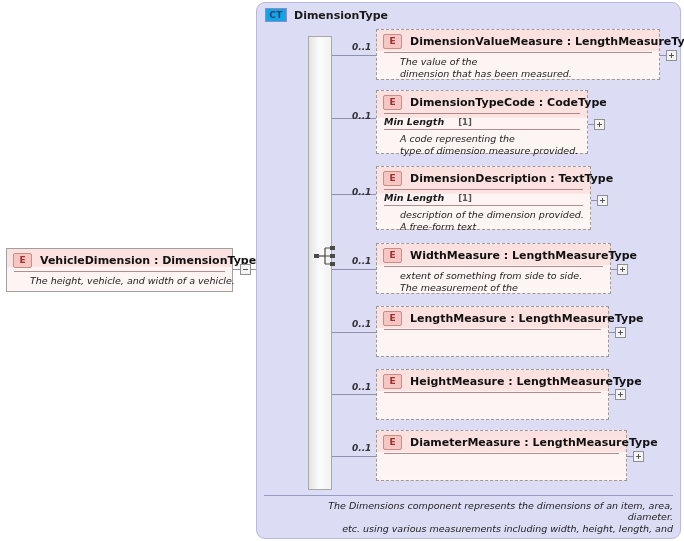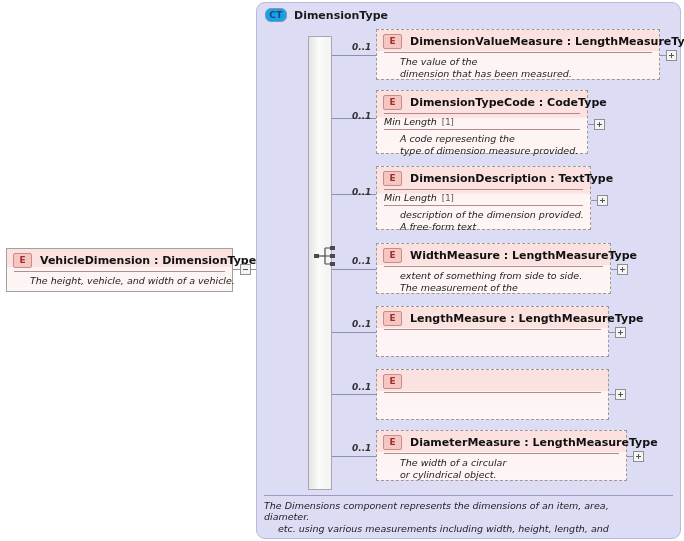--- a/index.html
+++ b/index.html
@@ -45,21 +45,21 @@
     min-width: 22px;
     height: 14px;
     line-height: 12px;
     padding: 0 3px;
     text-align: center;
     font-size: 9px;
     font-weight: bold;
     color: #3a3a6a;
     background: #0ea5e9;
     border: 1px solid #8c8cc0;
-    border-radius: 6px;
+    border-radius: 0;
     letter-spacing: 0.3px;
   }
   .ct-title {
     font-size: 11px;
     font-weight: bold;
     color: #1a1a1a;
     white-space: nowrap;
   }
 
   
@@ -68,21 +68,21 @@
     left: 7px;
     right: 7px;
     bottom: 4px;
     padding-top: 4px;
     border-top: 1px solid #9a9ac4;
     font-size: 9.5px;
     font-style: italic;
     color: #1c1c1c;
     line-height: 11.5px;
   }
-  .ct-doc .ln { display: block; white-space: nowrap; }
+  .ct-doc .ln { display: block; white-space: nowrap; text-align: right; }
   .ct-doc .ln.ind { padding-left: 14px; }
 
   
   .seq-bar {
     position: absolute;
     left: 308px;
     top: 36px;
     width: 24px;
     height: 454px;
     box-sizing: border-box;
@@ -139,26 +139,27 @@
   }
   .el-rule {
     height: 1px;
     background: #9a6a6a;
     margin: 0 7px;
     opacity: .75;
   }
   .el-facet {
     display: flex;
     align-items: center;
-    gap: 5px;
+    gap: 14px;
     padding: 2px 7px 2px 7px;
     font-size: 9.5px;
     font-style: italic;
     color: #1a1a1a;
     white-space: nowrap;
+    font-weight: bold;
   }
   .el-facet .card {
     font-size: 8.5px;
     color: #555;
     font-style: normal;
   }
   .el-doc {
     padding: 3px 7px 4px 23px;
     font-size: 9.5px;
     font-style: italic;
@@ -350,36 +351,33 @@
   </div>
   <div class="line h" style="left:609px; top:332px; width:7px;"></div>
   <div class="toggle plus" style="left:615px; top:327px;"></div>
 
   <div class="line h" style="left:332px; top:394px; width:44px;"></div>
   <div class="occ" style="left:352px; top:382px;">0..1</div>
 
   <div class="el dashed" style="left:376px; top:369px; width:233px; height:51px;">
     <div class="el-head">
       <span class="e-badge">E</span>
+      <span class="el-name">HeightMeasure : LengthMeasureType</span>
     </div>
     <div class="el-rule"></div>
   </div>
   <div class="line h" style="left:609px; top:394px; width:7px;"></div>
   <div class="toggle plus" style="left:615px; top:389px;"></div>
 
   <div class="line h" style="left:332px; top:456px; width:44px;"></div>
   <div class="occ" style="left:352px; top:443px;">0..1</div>
 
   <div class="el dashed" style="left:376px; top:430px; width:251px; height:51px;">
     <div class="el-head">
       <span class="e-badge">E</span>
       <span class="el-name">DiameterMeasure : LengthMeasureType</span>
     </div>
     <div class="el-rule"></div>
-    <div class="el-doc">
-      <span class="ln">The width of a circular</span>
-      <span class="ln">or cylindrical object.</span>
-    </div>
   </div>
   <div class="line h" style="left:627px; top:456px; width:7px;"></div>
   <div class="toggle plus" style="left:633px; top:451px;"></div>
 
 </div>
 
 </body></html>

